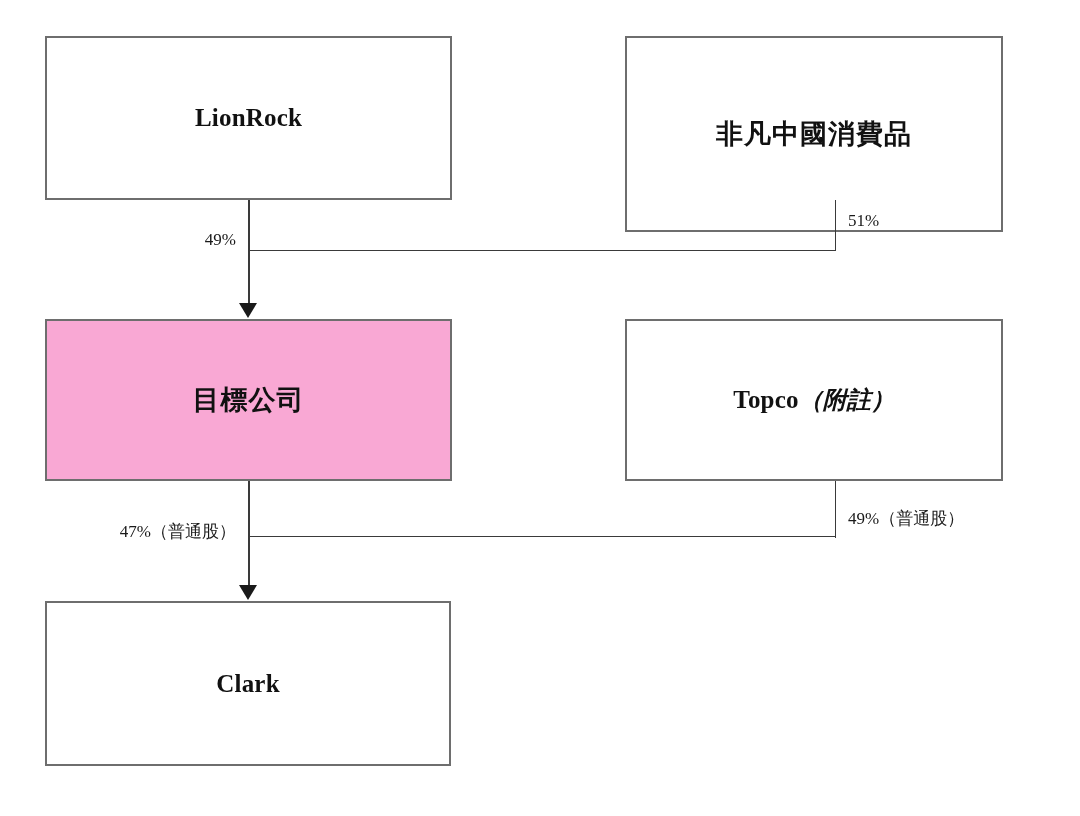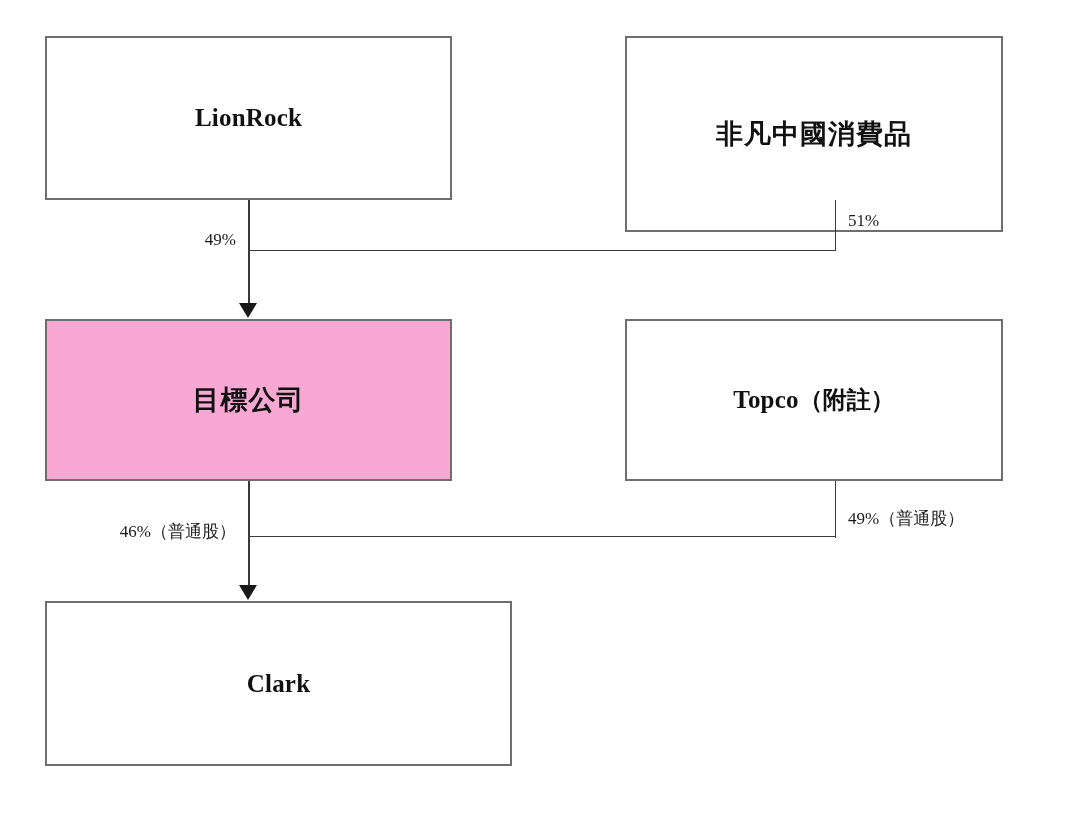--- a/index.html
+++ b/index.html
@@ -51,20 +51,21 @@
   .label-cjk {
     font-family: "DejaVu Sans", "Liberation Sans", sans-serif;
     font-weight: bold;
     font-size: 27px;
     letter-spacing: 1px;
     color: #111111;
   }
   
   .label-note {
     font-family: "Liberation Serif", "DejaVu Serif", serif;
+    font-style: italic;
     font-weight: bold;
     font-size: 24px;
     color: #111111;
   }
 
   
   .conn-v {
     position: absolute;
     width: 0;
     border-left: 2px solid #3a3a3a;
@@ -120,37 +121,37 @@
   <div class="node tinted" style="left:45px; top:319px; width:407px; height:162px;">
     <div class="node-label label-cjk">目標公司</div>
   </div>
 
   <div class="node" style="left:625px; top:319px; width:378px; height:162px;">
     <div class="node-label">
       <span class="label-latin">Topco</span><span class="label-note">（附註）</span>
     </div>
   </div>
 
-  <div class="node" style="left:45px; top:601px; width:467px; height:165px;">
+  <div class="node" style="left:45px; top:601px; width:406px; height:165px;">
     <div class="node-label label-latin">Clark</div>
   </div>
 
   <div class="conn-v" style="left:248px; top:200px; height:105px;"></div>
   <div class="arrowhead" style="left:239px; top:303px;"></div>
 
   <div class="conn-h thin" style="left:248px; top:250px; width:588px;"></div>
 
   <div class="conn-v thin" style="left:835px; top:200px; height:51px;"></div>
 
   <div class="edge-label right-aligned" style="left:88px; top:231px; width:148px;">49%</div>
   <div class="edge-label" style="left:848px; top:212px;">51%</div>
 
   <div class="conn-v" style="left:248px; top:481px; height:106px;"></div>
   <div class="arrowhead" style="left:239px; top:585px;"></div>
 
   <div class="conn-h thin" style="left:248px; top:536px; width:588px;"></div>
 
   <div class="conn-v thin" style="left:835px; top:481px; height:57px;"></div>
 
-  <div class="edge-label right-aligned" style="left:20px; top:523px; width:216px;">46%（普通股）</div>
+  <div class="edge-label right-aligned" style="left:20px; top:523px; width:216px;">47%（普通股）</div>
   <div class="edge-label" style="left:848px; top:510px;font-family:Liberation Serif, serif;">49%（普通股）</div>
 
 </div>
 
 </body></html>

